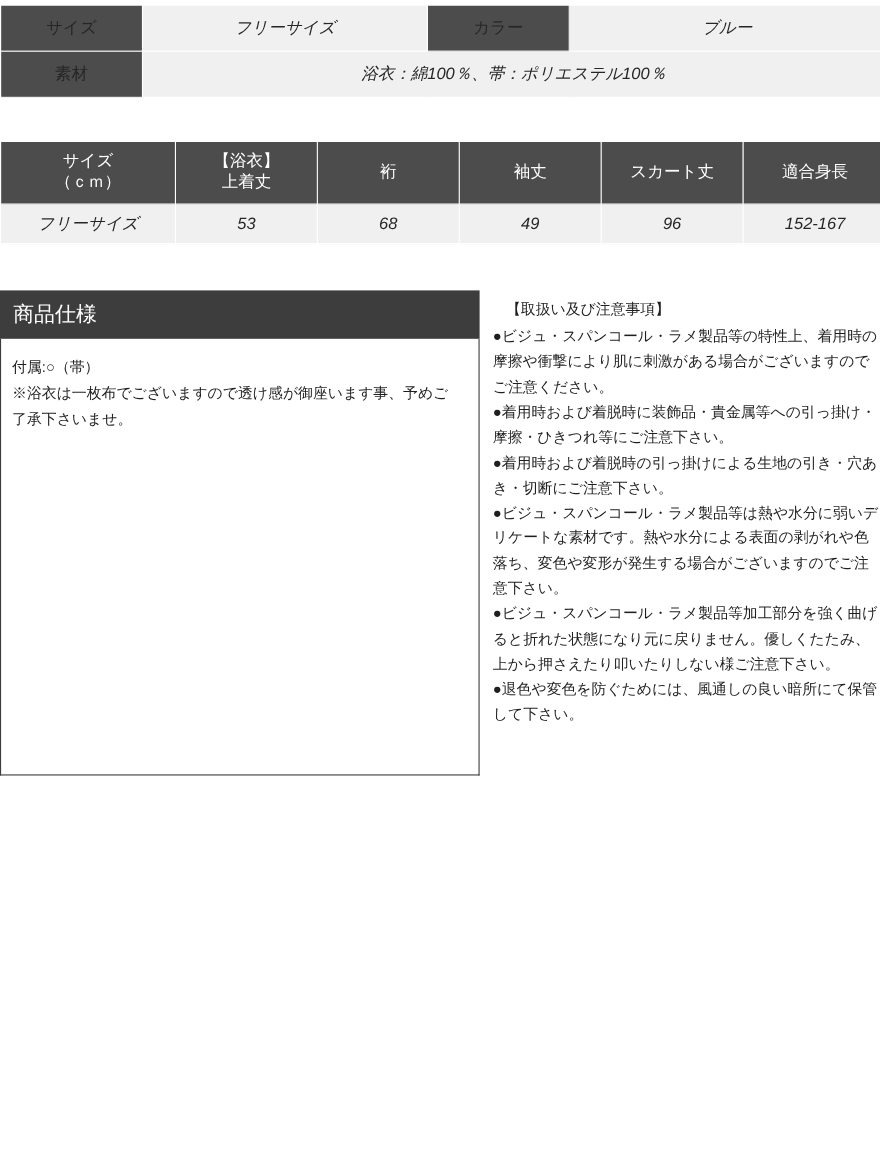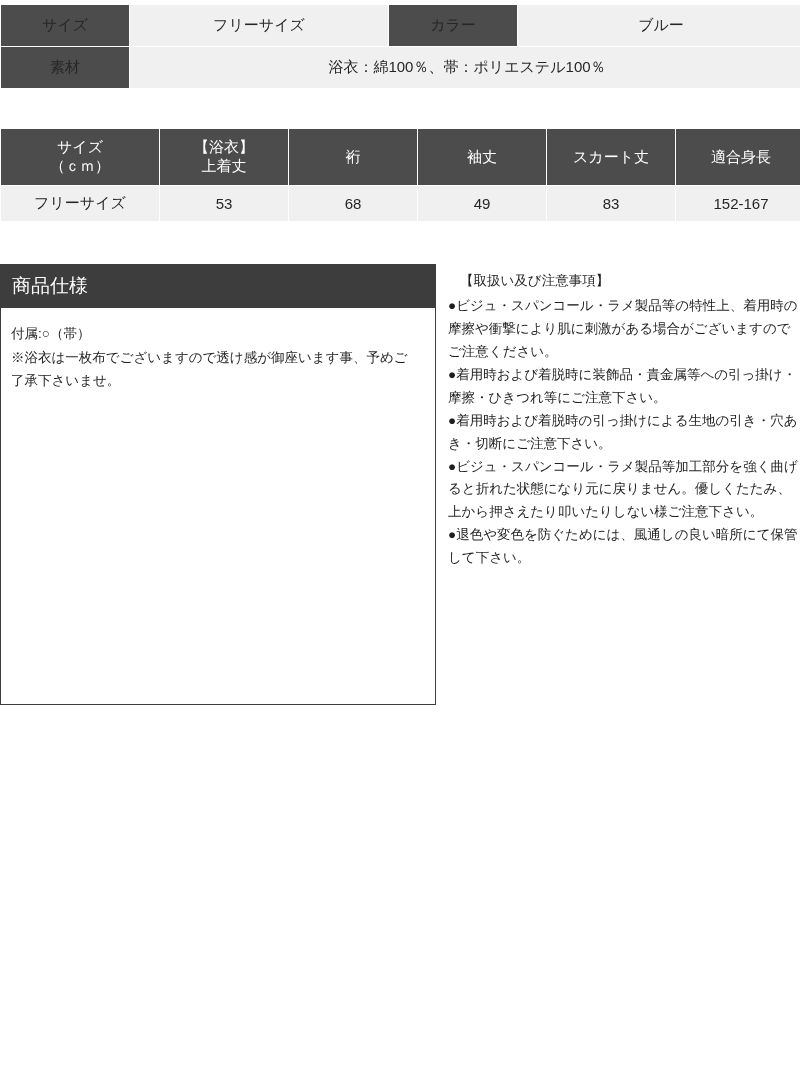--- a/index.html
+++ b/index.html
@@ -35,20 +35,21 @@
     font-size: 15px;
     color: #262626;
   }
   .hd {
     background: #4c4c4c;
     color: #ffffff;
   }
   .bd {
     background: #f0f0f0;
     color: #262626;
+    font-style: italic;
   }
 
   #top-spec-table {
     position: absolute;
     left: 0;
     top: 4px;
     width: 800px;
   }
   #top-spec-table td {
     height: 41px;
@@ -165,38 +166,39 @@
         <th style="width:128px">スカート丈</th>
         <th style="width:130px">適合身長</th>
       </tr>
     </thead>
     <tbody>
       <tr>
         <td class="bd">フリーサイズ</td>
         <td class="bd">53</td>
         <td class="bd">68</td>
         <td class="bd">49</td>
-        <td class="bd">83</td>
+        <td class="bd">96</td>
         <td class="bd">152-167</td>
       </tr>
     </tbody>
   </table>
 
   <div id="spec-panel">
     <div class="panel-title">商品仕様</div>
     <div class="panel-body">
       <p>付属:○（帯）</p>
       <p>※浴衣は一枚布でございますので透け感が御座います事、予めご了承下さいませ。</p>
     </div>
   </div>
 
   <div id="care-panel">
     <p class="care-title">【取扱い及び注意事項】</p>
     <ul>
       <li>●ビジュ・スパンコール・ラメ製品等の特性上、着用時の摩擦や衝撃により肌に刺激がある場合がございますのでご注意ください。</li>
       <li>●着用時および着脱時に装飾品・貴金属等への引っ掛け・摩擦・ひきつれ等にご注意下さい。</li>
       <li>●着用時および着脱時の引っ掛けによる生地の引き・穴あき・切断にご注意下さい。</li>
+      <li>●ビジュ・スパンコール・ラメ製品等は熱や水分に弱いデリケートな素材です。熱や水分による表面の剥がれや色落ち、変色や変形が発生する場合がございますのでご注意下さい。</li>
       <li>●ビジュ・スパンコール・ラメ製品等加工部分を強く曲げると折れた状態になり元に戻りません。優しくたたみ、上から押さえたり叩いたりしない様ご注意下さい。</li>
       <li>●退色や変色を防ぐためには、風通しの良い暗所にて保管して下さい。</li>
     </ul>
   </div>
 
 </div>
 
 </body></html>

